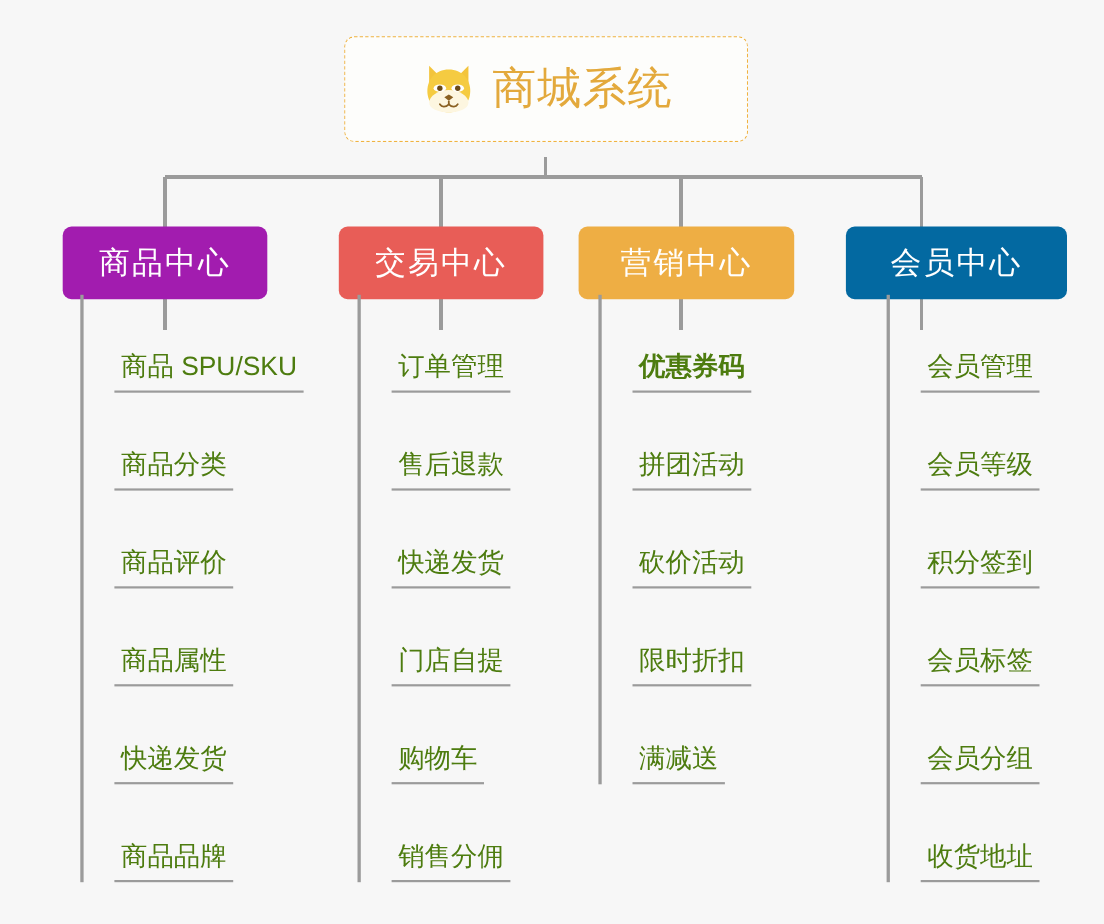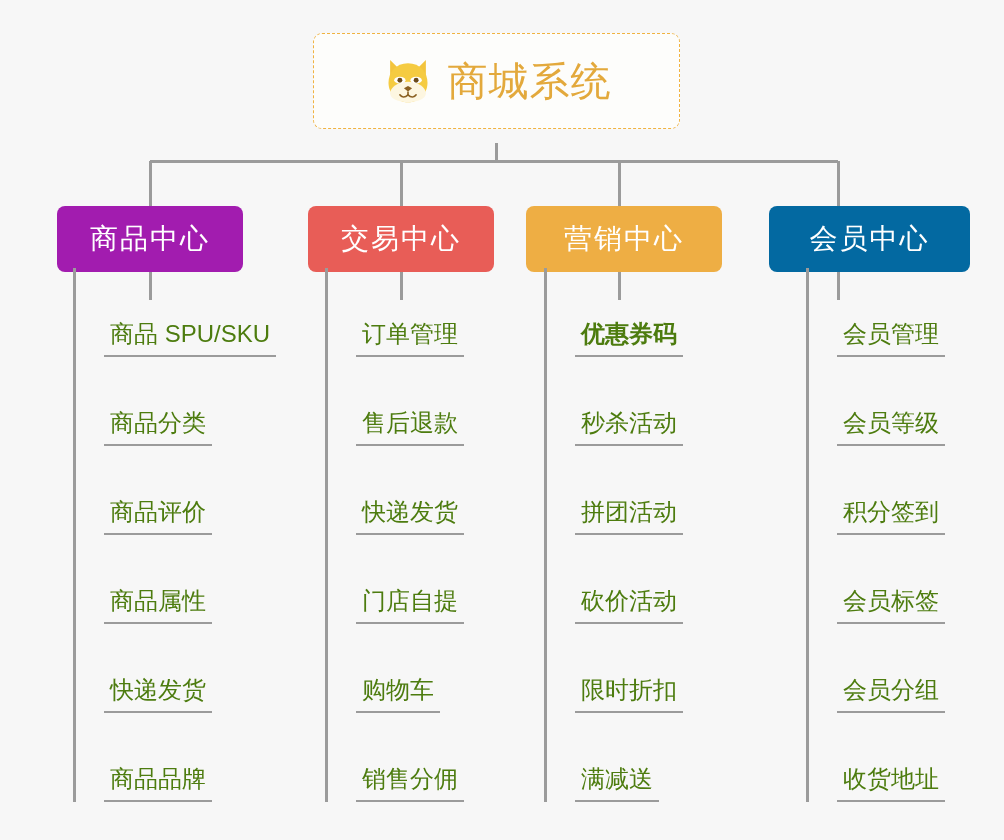--- a/index.html
+++ b/index.html
@@ -190,23 +190,20 @@
     <div class="leaf-item">
         <span class="leaf-inner" style="border-bottom-color: rgb(155, 155, 155);">销售分佣</span>
       </div>
   </div>
 
   <div class="leaf-col" style="left: 544px; top: 268px; border-left-color: rgb(155, 155, 155);">
     <div class="leaf-item">
         <span class="leaf-inner" style="border-bottom-color: rgb(155, 155, 155); font-weight: bold;">优惠券码</span>
       </div>
     <div class="leaf-item">
-        <span class="leaf-inner" style="border-bottom-color: rgb(155, 155, 155);">秒杀活动</span>
-      </div>
-    <div class="leaf-item">
         <span class="leaf-inner" style="border-bottom-color: rgb(155, 155, 155);">拼团活动</span>
       </div>
     <div class="leaf-item">
         <span class="leaf-inner" style="border-bottom-color: rgb(155, 155, 155);">砍价活动</span>
       </div>
     <div class="leaf-item">
         <span class="leaf-inner" style="border-bottom-color: rgb(155, 155, 155);">限时折扣</span>
       </div>
     <div class="leaf-item">
         <span class="leaf-inner" style="border-bottom-color: rgb(155, 155, 155);">满减送</span>

